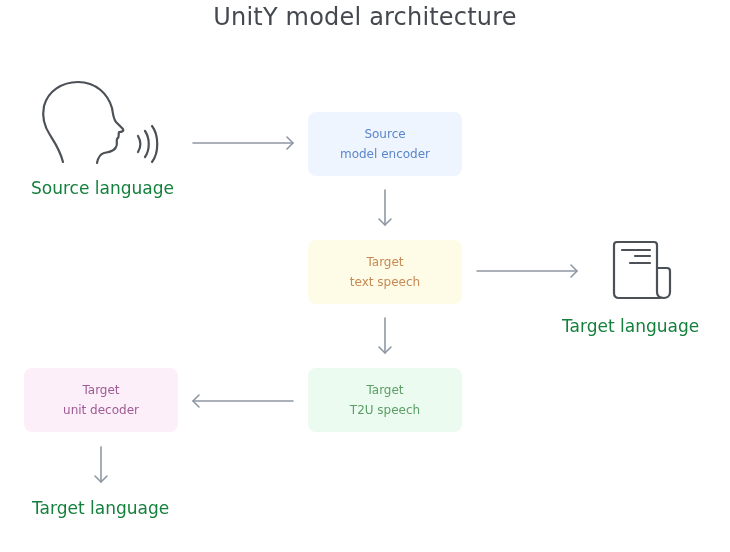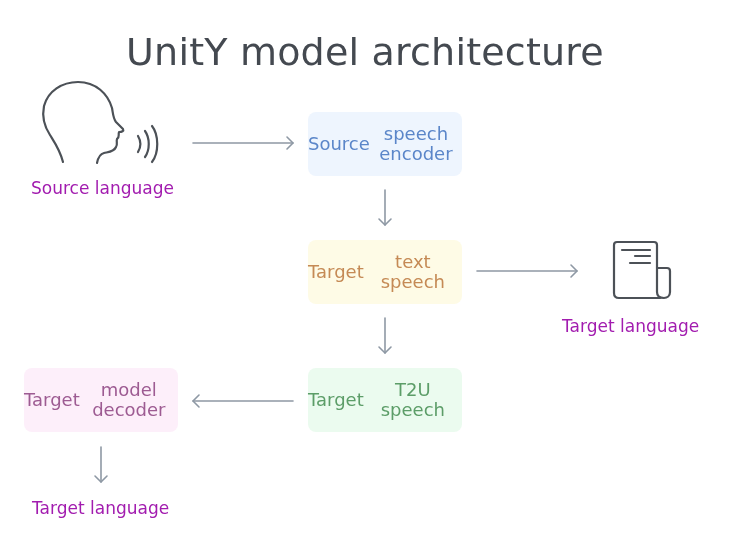--- a/index.html
+++ b/index.html
@@ -1,28 +1,28 @@
 <!DOCTYPE html>
 <html><head>
   <meta charset="utf-8">
   <style>
     html, body { margin: 0; padding: 0; background: #ffffff; }
     body { width: 730px; height: 552px; position: relative; overflow: hidden;
            font-family: "DejaVu Sans", sans-serif; }
-    .title { position: absolute; left: 0; top: 30px; width: 730px; text-align: center;
-             font-size: 38px; color: #444950; letter-spacing: 0.2px; }
-    .box { position: absolute; border-radius: 8px; display: flex; flex-direction: row;
+    .title { position: absolute; left: 0; top: 3px; width: 730px; text-align: center;
+             font-size: 24px; color: #444950; letter-spacing: 0.2px; }
+    .box { position: absolute; border-radius: 8px; display: flex; flex-direction: column;
            align-items: center; justify-content: center; text-align: center;
-           font-size: 18px; line-height: 20px; }
+           font-size: 12px; line-height: 20px; }
     .box span { display: block; }
     .box-src { left: 308px; top: 112px; width: 154px; height: 64px; background: #eef5fe; color: #5b86c9; }
     .box-txt { left: 308px; top: 240px; width: 154px; height: 64px; background: #fefbe6; color: #c58a55; }
     .box-t2u { left: 308px; top: 368px; width: 154px; height: 64px; background: #ebfbef; color: #5c9d68; }
     .box-unit { left: 24px; top: 368px; width: 154px; height: 64px; background: #fdeffa; color: #9d5b92; }
-    .label { position: absolute; font-size: 17px; color: #a21caf; white-space: nowrap; }
+    .label { position: absolute; font-size: 17px; color: #15803d; white-space: nowrap; }
     .lbl-src { left: 31px; top: 178px; }
     .lbl-tgt-text { left: 562px; top: 316px; }
     .lbl-tgt-unit { left: 32px; top: 498px; }
     svg.layer { position: absolute; left: 0; top: 0; }
     .arrow { stroke: #8e98a4; stroke-width: 1.6; fill: none; stroke-linecap: round; stroke-linejoin: round; }
     .icon { stroke: #4c5157; stroke-width: 2.2; fill: none; stroke-linecap: round; stroke-linejoin: round; }
   </style>
 </head>
 <body>
 
@@ -68,33 +68,33 @@
   <g>
     <line class="arrow" x1="101" y1="447" x2="101" y2="482"></line>
     <polyline class="arrow" points="95,476 101,482 107,476"></polyline>
   </g>
 </svg>
 
 <div class="label lbl-src">Source language</div>
 
 <div class="box box-src">
   <span>Source</span>
-  <span>speech encoder</span>
+  <span>model encoder</span>
 </div>
 
 <div class="box box-txt">
   <span>Target</span>
   <span>text speech</span>
 </div>
 
 <div class="label lbl-tgt-text">Target language</div>
 
 <div class="box box-t2u">
   <span>Target</span>
   <span>T2U speech</span>
 </div>
 
 <div class="box box-unit">
   <span>Target</span>
-  <span>model decoder</span>
+  <span>unit decoder</span>
 </div>
 
 <div class="label lbl-tgt-unit">Target language</div>
 
 </body></html>

